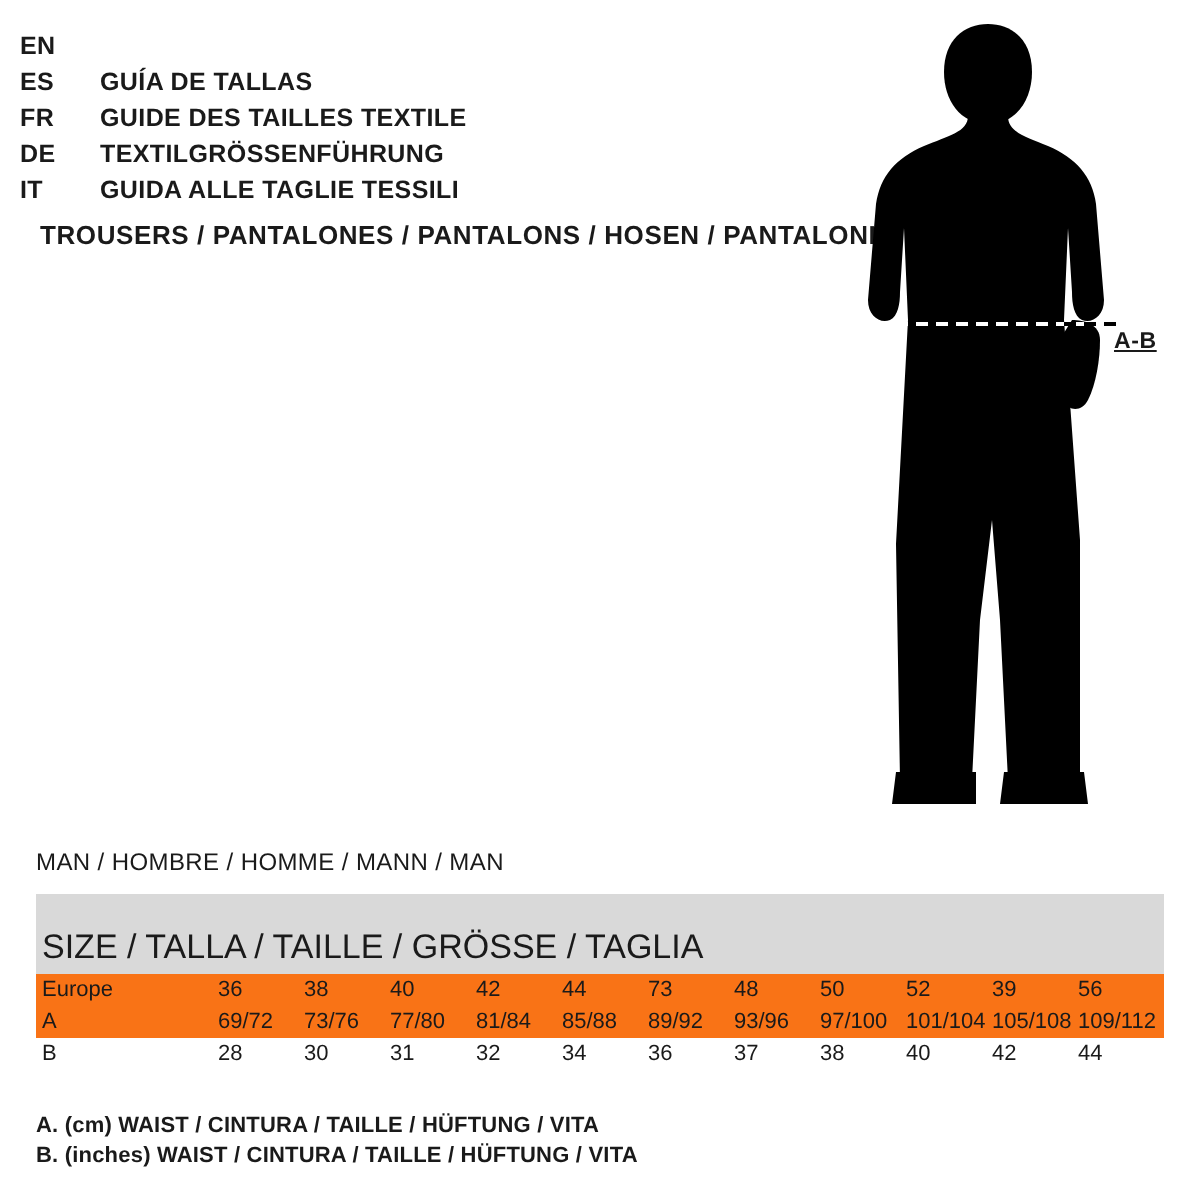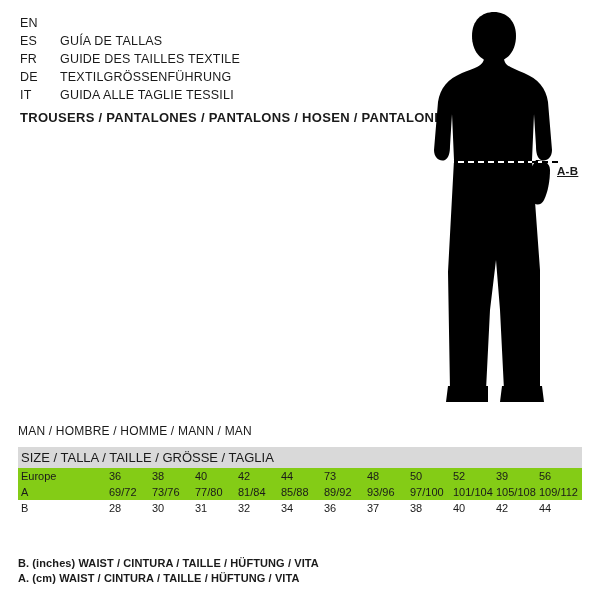--- a/index.html
+++ b/index.html
@@ -17,23 +17,24 @@
   }
   .page {
     position: relative;
     width: 600px;
     height: 600px;
   }
 
   
   .lang-block {
     position: absolute;
-    left: 20px;
+    left: 10px;
     top: 14px;
     width: 330px;
+    font-weight: bold;
   }
   .lang-row {
     display: flex;
     align-items: baseline;
     height: 18px;
     line-height: 18px;
   }
   .lang-code {
     width: 40px;
     font-size: 12.5px;
@@ -92,25 +93,25 @@
   table.size-table td {
     font-size: 11px;
     padding: 2px 0 2px 0;
     text-align: left;
     white-space: nowrap;
   }
   table.size-table tr.head-row {
     background: #d9d9d9;
   }
   table.size-table tr.head-row td {
-    font-size: 13px;
-    padding: 3px 0 3px 0;
+    font-size: 17px;
+    padding: 17px 0 3px 0;
   }
   table.size-table tr.shaded td {
-    background: #84cc16;
+    background: #f97316;
   }
   td.c0 { width: 88px; padding-left: 3px !important; }
   td.cx { width: 43px; }
 
   .footnotes {
     position: absolute;
     left: 18px;
     top: 556px;
     width: 560px;
   }
@@ -254,17 +255,17 @@
           <td class="cx">38</td>
           <td class="cx">40</td>
           <td class="cx">42</td>
           <td class="cx">44</td>
         </tr>
       </tbody>
     </table>
   </div>
 
   <div class="footnotes">
+    <div class="footnote">A. (cm) WAIST / CINTURA / TAILLE / HÜFTUNG / VITA</div>
     <div class="footnote">B. (inches) WAIST / CINTURA / TAILLE / HÜFTUNG / VITA</div>
-    <div class="footnote">A. (cm) WAIST / CINTURA / TAILLE / HÜFTUNG / VITA</div>
   </div>
 
 </div>
 
 </body></html>

